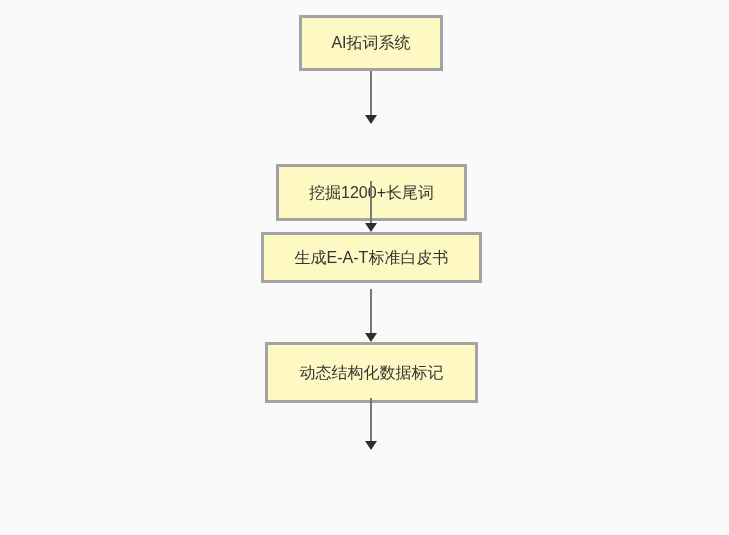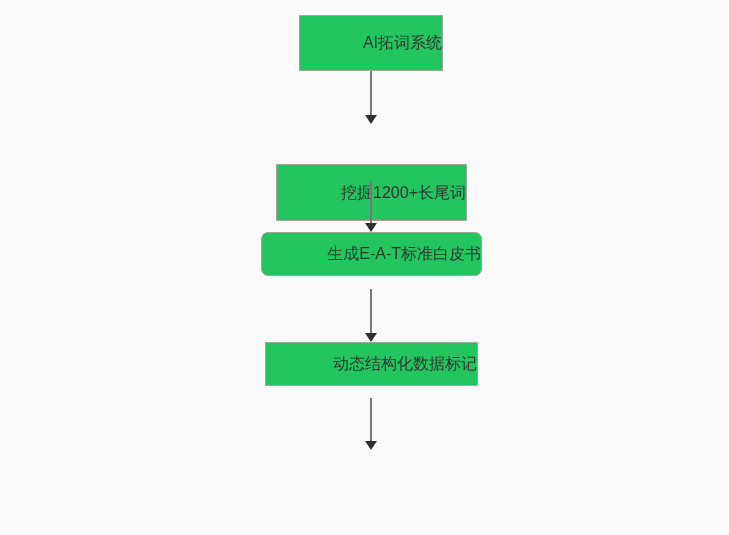--- a/index.html
+++ b/index.html
@@ -14,25 +14,25 @@
     font-family: "Liberation Sans", "DejaVu Sans", sans-serif;
   }
   .canvas {
     position: relative;
     width: 729px;
     height: 535px;
   }
   .node {
     position: absolute;
     box-sizing: border-box;
-    background: #22c55e;
-    border: 1px solid #a3a3a3;
+    background: #fef9c3;
+    border: 3px solid #a3a3a3;
     display: flex;
     align-items: center;
-    justify-content: flex-end;
+    justify-content: center;
     color: #333333;
     font-size: 16px;
     line-height: 1.2;
     white-space: nowrap;
   }
   .edge {
     position: absolute;
     width: 14px;
     display: flex;
     flex-direction: column;
@@ -67,30 +67,30 @@
 
   <div class="node" style="left:276px; top:124px; width:191px; height:57px;margin-top:40px;">
     <span>挖掘1200+长尾词</span>
   </div>
 
   <div class="edge" style="left:364px; top:181px; height:51px;">
     <div class="edge-line"></div>
     <div class="edge-head"></div>
   </div>
 
-  <div class="node" style="left:261px; top:232px; width:221px; height:44px;border-radius:7px;">
+  <div class="node" style="left:261px; top:232px; width:221px; height:51px;">
     <span>生成E-A-T标准白皮书</span>
   </div>
 
   <div class="edge" style="left:364px; top:289px; height:53px;">
     <div class="edge-line"></div>
     <div class="edge-head"></div>
   </div>
 
-  <div class="node" style="left:265px; top:342px; width:213px; height:44px;">
+  <div class="node" style="left:265px; top:342px; width:213px; height:61px;">
     <span>动态结构化数据标记</span>
   </div>
 
   <div class="edge" style="left:364px; top:398px; height:52px;">
     <div class="edge-line"></div>
     <div class="edge-head"></div>
   </div>
 
 
 </div>

